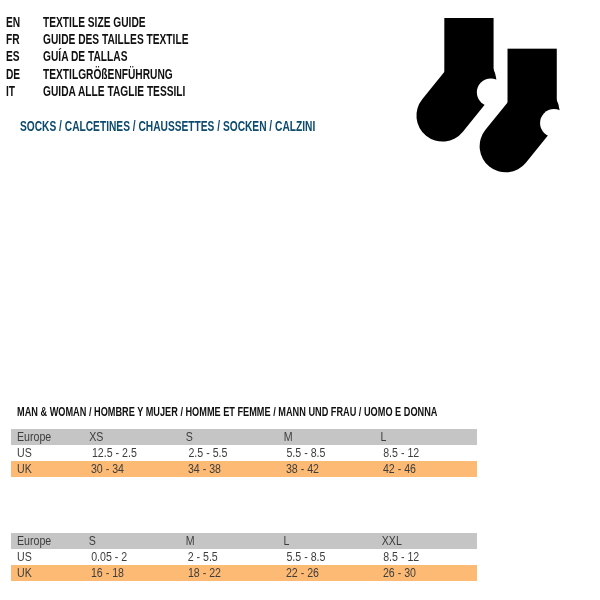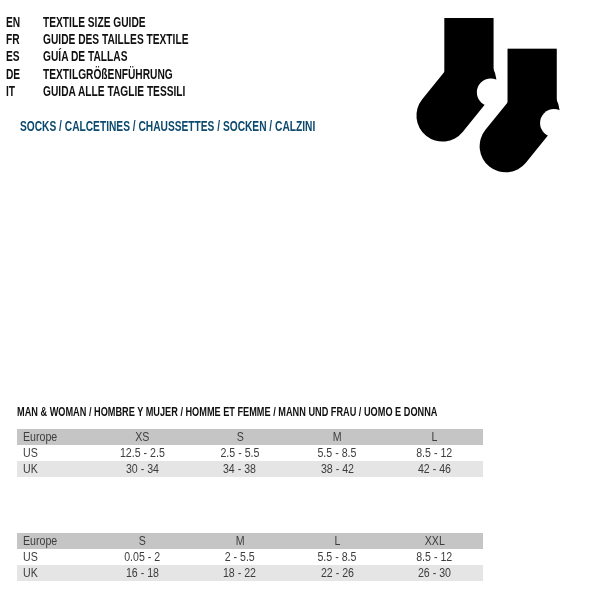--- a/index.html
+++ b/index.html
@@ -25,31 +25,31 @@
   
   .socks-icon { position:absolute; left:405px; top:18px; }
 
   
   .tbl-title { position:absolute; left:17px; line-height:17px;
                font-size:13.5px; font-weight:700; color:#101010; }
   .t1-title { top:403px; }
   .t2-title { top:510px; }
 
   
-  .size-table { position:absolute; left:17px; width:466px;
+  .size-table { position:absolute; left:11px; width:466px;
                 border-collapse:collapse; table-layout:fixed; }
   .size-table th, .size-table td {
     height:16px; padding:0; margin:0; font-weight:400; font-size:12.5px;
-    color:#3d3d3d; text-align:center; vertical-align:middle;
+    color:#3d3d3d; text-align:left; vertical-align:middle;
   }
   .size-table th:first-child, .size-table td:first-child {
     width:71px; text-align:left; padding-left:6px;
   }
   .hdr  { background:#c5c5c5; }
-  .r-b  { background:#e5e5e5; }
+  .r-b  { background:#fdba74; }
   #table-1 { top:429px; }
   #table-2 { top:533px; }
 </style>
 </head>
 <body>
 
 <div class="canvas">
 
   <div class="lang">
     <div class="lang-row">

